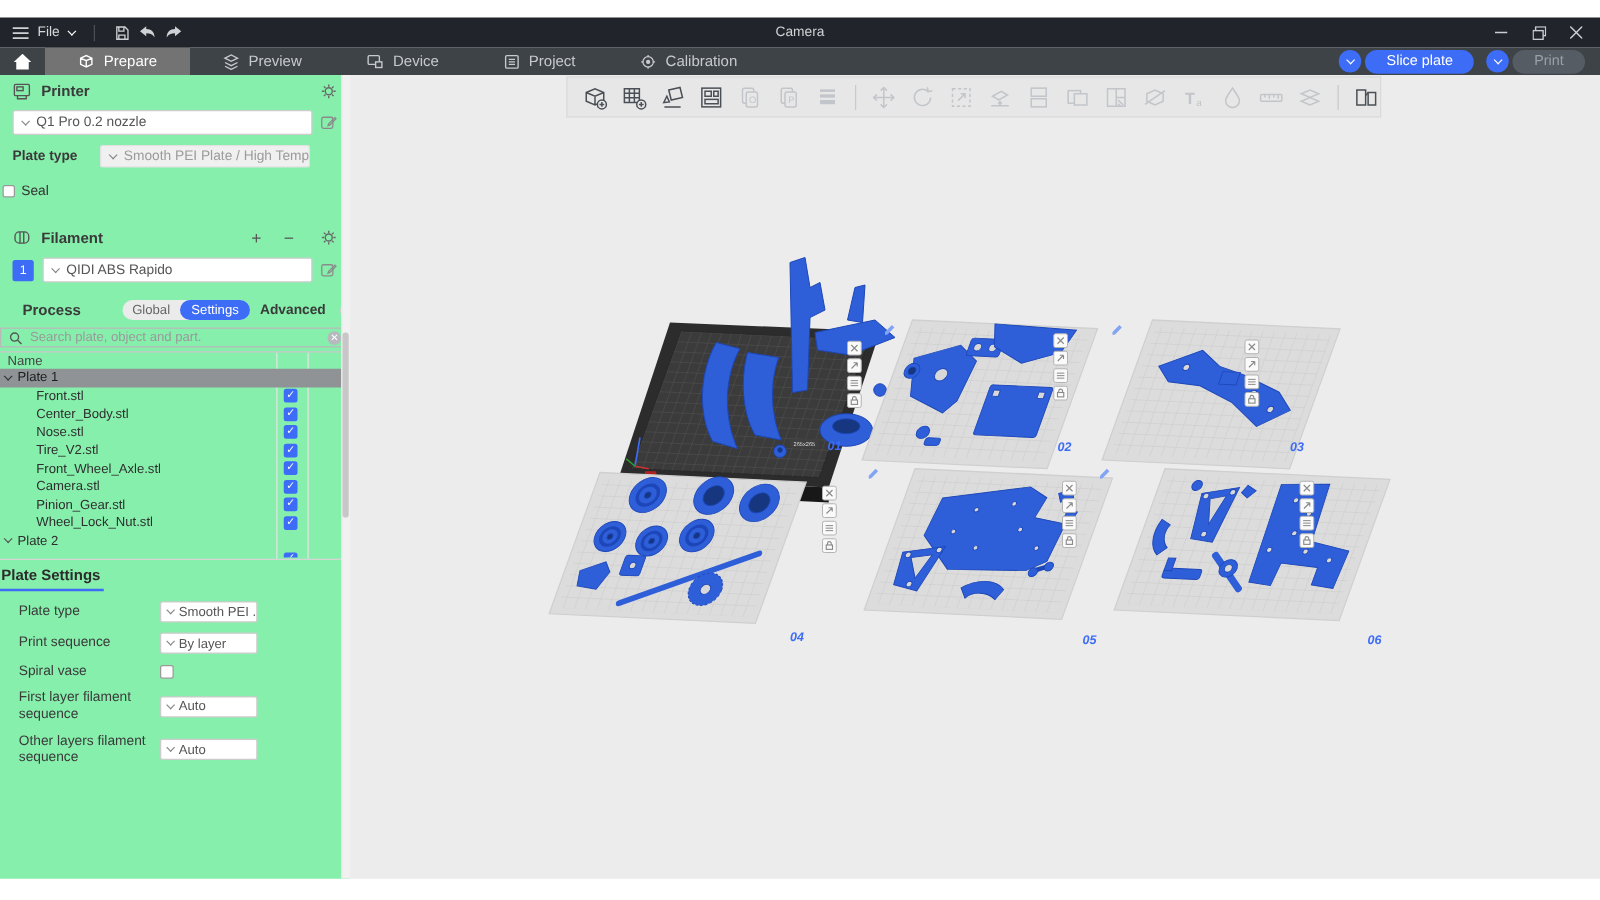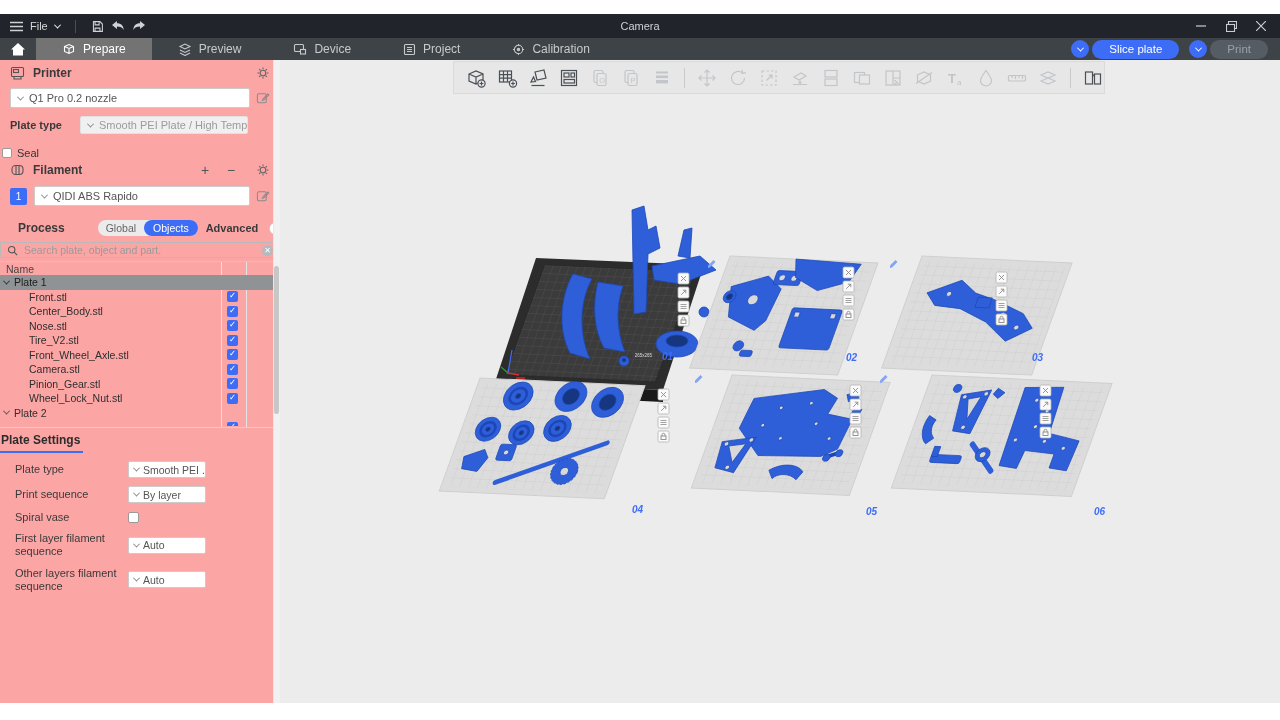--- a/index.html
+++ b/index.html
@@ -21,21 +21,21 @@
 .tab-actions{margin-left:auto;display:flex;align-items:center;gap:10px;padding-right:12px}
 .action-group{display:flex;align-items:center;gap:3px}
 .chev-circle{width:18px;height:18px;border-radius:50%;background:#3D6CF7;display:flex;align-items:center;justify-content:center}
 .pill{height:19px;border-radius:10px;display:flex;align-items:center;padding:0 17px;font-size:11.5px}
 .pill.slice{background:#3D6CF7;color:#fff}
 .pill.print{background:#565C64;color:#99a0a8}
 .chev{width:5px;height:5px;border-left:1.2px solid #888;border-bottom:1.2px solid #888;transform:rotate(-45deg) translate(1px,-1px);display:inline-block;flex:none}
 .chev.w{border-color:#fff}
 
 .main{display:flex;height:643px}
-.sidebar{width:280px;background:#fca5a5;position:relative;flex:none;font-size:11px;color:#333;overflow:hidden}
+.sidebar{width:280px;background:#86efac;position:relative;flex:none;font-size:11px;color:#333;overflow:hidden}
 .viewport{flex:1;background:#ECECEC;position:relative;overflow:hidden}
 
 .sec-head{display:flex;align-items:center;gap:8px;height:22px;padding:0 10px;margin-top:2px}
 .sec-title{font-weight:bold;font-size:12px;color:#3a3a3a}
 .spacer{flex:1}
 .row{display:flex;align-items:center;margin:4px 10px 0}
 .select{border:1px solid #ccc;border-radius:2px;height:20px;display:flex;align-items:center;gap:6px;padding:0 7px;background:#fff;color:#555;font-size:11px;white-space:nowrap;overflow:hidden}
 .select.grow{flex:1}
 .select.disabled{background:#f0f0f0;color:#9b9b9b;border-color:#e2e2e2}
 .select.sm{height:17px;width:78px;font-size:10.5px;gap:4px;padding:0 5px}
@@ -226,21 +226,21 @@
           <span>Smooth PEI Plate / High Temp Plate</span>
         </div>
         <span style="width:22px"></span>
       </div>
 
       <div class="row" style="margin:13px 10px 0 2px;gap:5px">
         <span class="cbx"></span>
         <span>Seal</span>
       </div>
 
-      <div class="sec-head" style="margin-top:0">
+      <div class="sec-head" style="margin-top:20px">
         <svg width="15" height="14" viewBox="0 0 15 14" fill="none" stroke="#555" stroke-width="1.1">
             <rect x="2" y="2.5" width="11" height="9" rx="3.5"></rect>
             <path d="M6 2.5v9M9 2.5v9"></path>
           </svg>
         <span class="sec-title">Filament</span>
         <span class="spacer"></span>
         <span class="pm">+</span>
         <span class="pm">−</span>
         <svg width="14" height="14" viewBox="0 0 14 14" fill="none" stroke="#666" stroke-width="1.1" style="margin-left:8px">
             <circle cx="7" cy="7" r="2.8"></circle>
@@ -262,21 +262,21 @@
         </span>
       </div>
 
       <div class="sec-head" style="margin-top:12px;height:20px">
         <svg width="15" height="13" viewBox="0 0 15 13" fill="none" stroke="#556" stroke-width="1.2">
             <path d="M2 3.5c3-2 8-2 11 0M2 6.5c3-2 8-2 11 0M2 9.5c3-2 8-2 11 0"></path>
           </svg>
         <span class="sec-title">Process</span>
         <div class="seg">
           <span class="opt">Global</span>
-          <span class="opt on">Objects</span>
+          <span class="opt on">Settings</span>
         </div>
         <span class="advlbl">Advanced</span>
         <span class="toggle"></span>
         <svg width="13" height="13" viewBox="0 0 14 14" fill="none" stroke="#555" stroke-width="1.1">
             <rect x="1.5" y="1.5" width="11" height="11" rx="1"></rect>
             <path d="M4 4.5h6M4 7h6M4 9.5h6"></path>
           </svg>
         <svg width="13" height="13" viewBox="0 0 14 14" fill="none" stroke="#3D6CF7" stroke-width="1.2" style="margin-left:2px">
             <circle cx="3.2" cy="3" r="1.2"></circle>
             <circle cx="3.2" cy="7" r="1.2"></circle>

